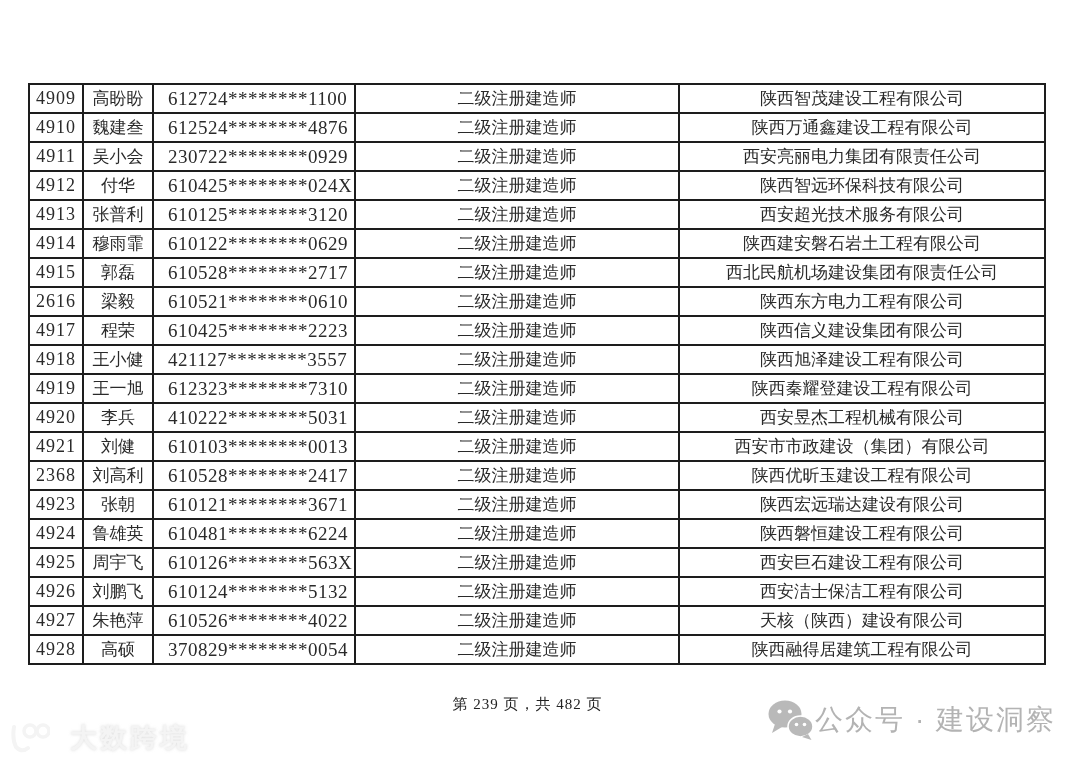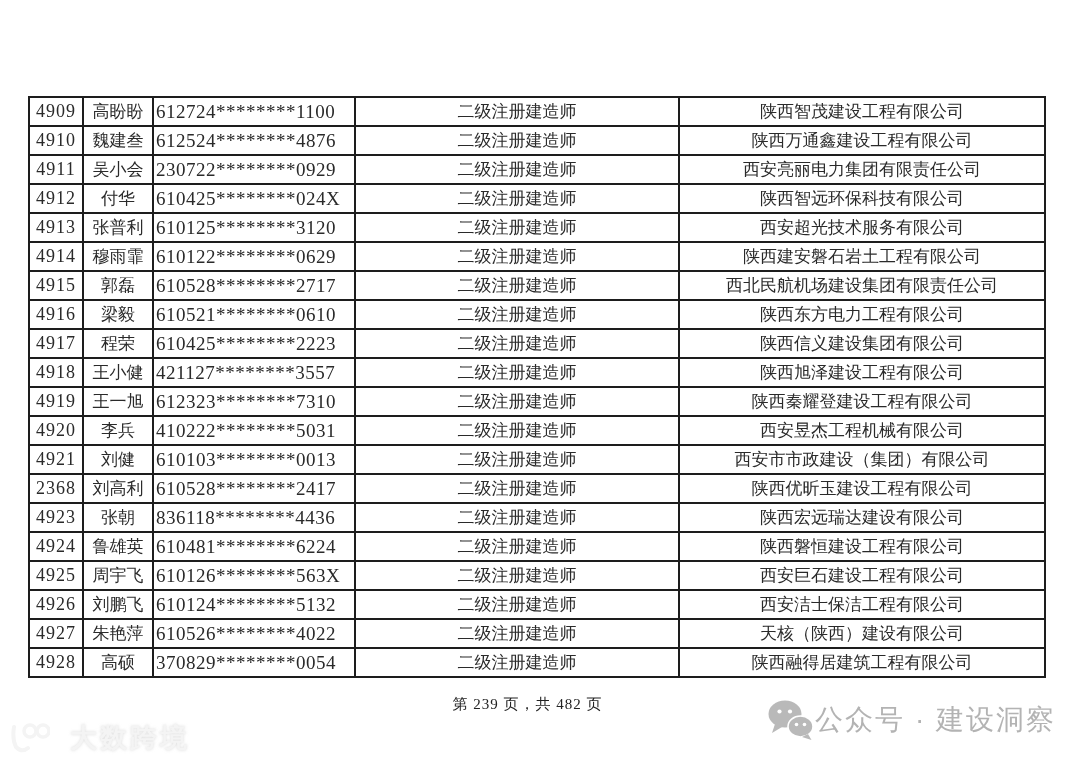--- a/index.html
+++ b/index.html
@@ -13,21 +13,21 @@
     position: relative;
     overflow: hidden;
     font-family: "Liberation Serif", "DejaVu Serif", serif;
     color: #2a2a2a;
   }
 
   
   .doc-table {
     position: absolute;
     left: 28px;
-    top: 96px;
+    top: 83px;
     border-collapse: collapse;
     table-layout: fixed;
   }
   .doc-table td {
     border: 2px solid #1d1d1d;
     height: 27px;
     padding: 0;
     text-align: center;
     font-size: 17px;
     color: #2a2a2a;
@@ -39,21 +39,21 @@
   .col-id      { width: 202px; }
   .col-title   { width: 324px; }
   .col-company { width: 366px; }
 
   .doc-table td.cell-no {
     font-size: 18px;
     letter-spacing: 1px;
   }
   .doc-table td.cell-id {
     text-align: left;
-    padding-left: 2px;
+    padding-left: 14px;
     font-size: 19px;
     letter-spacing: 0.5px;
     margin-left: 24px;
   }
 
   
   .page-footer {
     position: absolute;
     top: 695px;
     left: 0;
@@ -154,21 +154,21 @@
       <td class="cell-company">陕西建安磐石岩土工程有限公司</td>
     </tr>
       <tr style="">
       <td class="cell-no">4915</td>
       <td class="cell-name">郭磊</td>
       <td class="cell-id">610528********2717</td>
       <td class="cell-title">二级注册建造师</td>
       <td class="cell-company">西北民航机场建设集团有限责任公司</td>
     </tr>
       <tr style="">
-      <td class="cell-no">4916</td>
+      <td class="cell-no">2616</td>
       <td class="cell-name">梁毅</td>
       <td class="cell-id">610521********0610</td>
       <td class="cell-title">二级注册建造师</td>
       <td class="cell-company">陕西东方电力工程有限公司</td>
     </tr>
       <tr style="">
       <td class="cell-no">4917</td>
       <td class="cell-name">程荣</td>
       <td class="cell-id">610425********2223</td>
       <td class="cell-title">二级注册建造师</td>
@@ -205,21 +205,21 @@
       <tr style="">
       <td class="cell-no">2368</td>
       <td class="cell-name">刘高利</td>
       <td class="cell-id">610528********2417</td>
       <td class="cell-title">二级注册建造师</td>
       <td class="cell-company">陕西优昕玉建设工程有限公司</td>
     </tr>
       <tr style="">
       <td class="cell-no">4923</td>
       <td class="cell-name">张朝</td>
-      <td class="cell-id">836118********4436</td>
+      <td class="cell-id">610121********3671</td>
       <td class="cell-title">二级注册建造师</td>
       <td class="cell-company">陕西宏远瑞达建设有限公司</td>
     </tr>
       <tr style="">
       <td class="cell-no">4924</td>
       <td class="cell-name">鲁雄英</td>
       <td class="cell-id">610481********6224</td>
       <td class="cell-title">二级注册建造师</td>
       <td class="cell-company">陕西磐恒建设工程有限公司</td>
     </tr>

